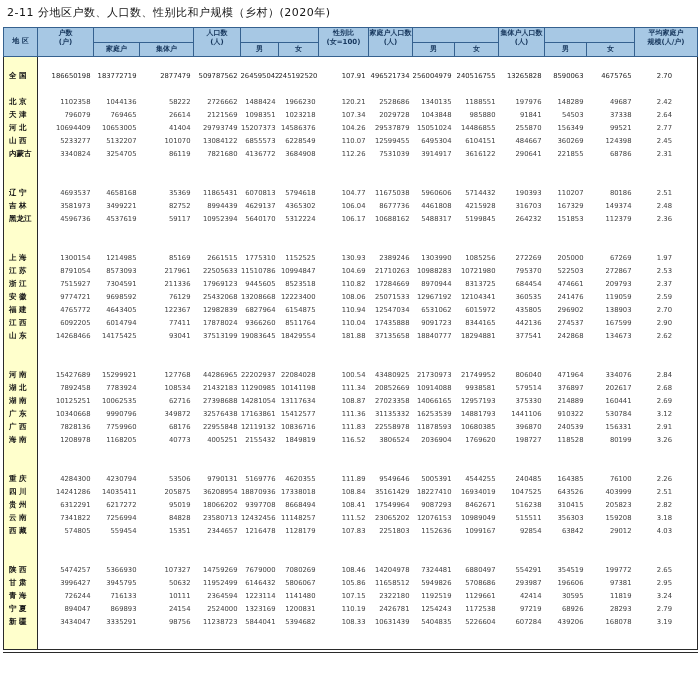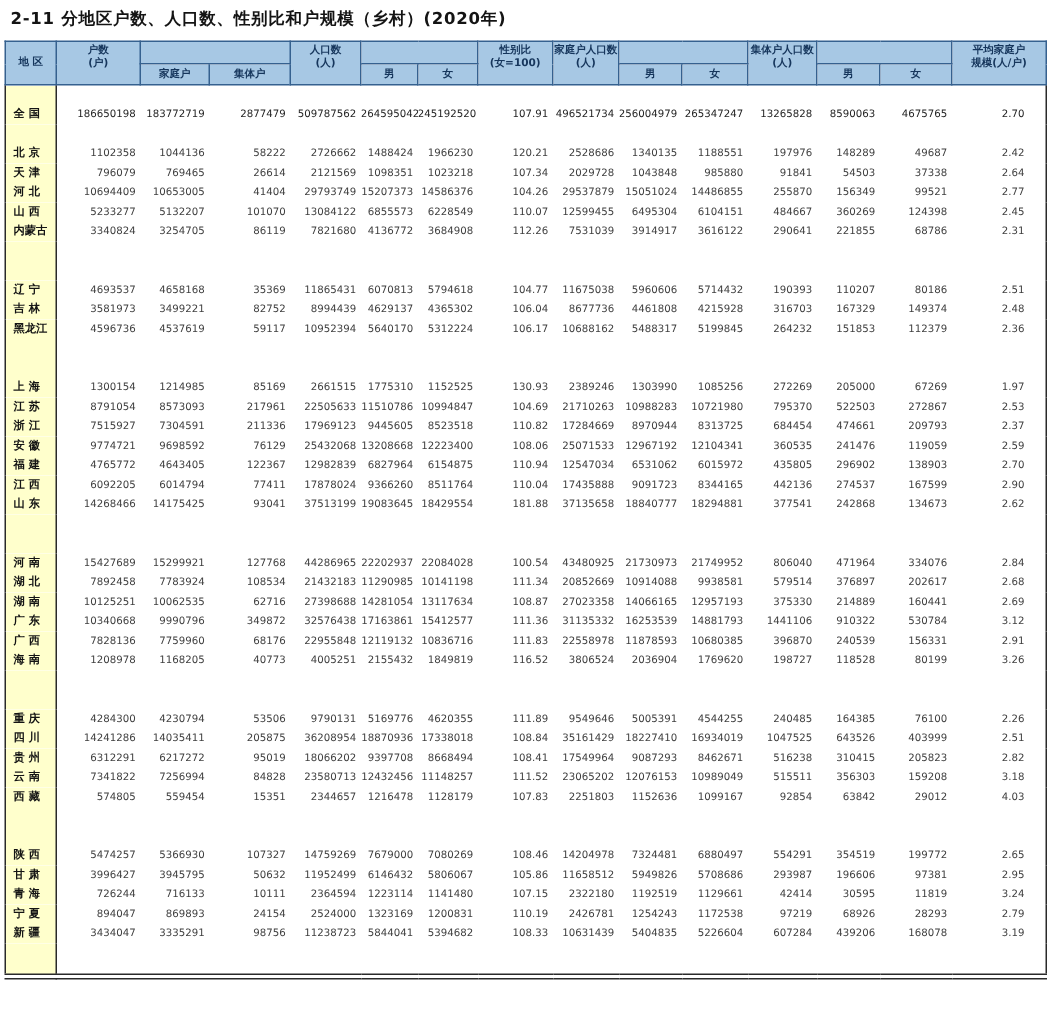--- a/index.html
+++ b/index.html
@@ -5,32 +5,32 @@
   :root{
     --hbg:#a7c8e4;      
     --ybg:#ffffcc;      
     --line:#2a2a2a;     
     --hline:#35618f;    
   }
   *{box-sizing:border-box;}
   html,body{margin:0;padding:0;}
   body{width:700px;height:674px;background:#ffffff;font-family:"DejaVu Sans",sans-serif;}
   .page{position:relative;width:700px;height:674px;overflow:hidden;}
-  .title{padding:5px 0 0 7px;font-size:11px;font-weight:bold;color:#141414;letter-spacing:.5px;white-space:nowrap;}
+  .title{padding:5px 0 0 7px;font-size:11px;font-weight:normal;color:#141414;letter-spacing:.5px;white-space:nowrap;}
   table.stats{border-collapse:collapse;table-layout:fixed;width:694px;margin:7px 0 0 3px;
     border-left:1px solid var(--line);border-right:1px solid var(--line);
     border-top:1px solid var(--line);border-bottom:4px double var(--line);}
   thead tr.h1{height:15px;} thead tr.h2{height:14px;}
   th{background:var(--hbg);border:1px solid var(--hline);font-size:7px;font-weight:bold;
      color:#16365c;padding:1px 0 0 0;line-height:1.3;text-align:center;overflow:hidden;white-space:nowrap;}
   th.top{vertical-align:top;}
   th.mid{vertical-align:middle;padding-top:0;}
   tbody td{overflow:hidden;white-space:nowrap;}
   td.num{font-size:6.8px;color:#3f3f3f;text-align:right;padding:0 3px 0 0;}
-  td.avg{padding-right:14px;}
+  td.avg{padding-right:25px;}
   td.rc{background:var(--ybg);border-right:1px solid var(--line);}
   td.region{font-size:7.5px;font-weight:bold;color:#141414;padding-left:5px;}
   tr.row{height:13px;}
   tr.bold td.region{font-weight:bold;margin-top:45px;}
   tr.bold td.num{color:#242424;}
   tr.gap-sm{height:13px;} tr.gap-lg{height:26px;} tr.pad-bottom{height:22px;}
 </style>
 </head>
 <body>
 
@@ -107,21 +107,21 @@
           <td class="rc region">全 国</td>
           <td class="num">186650198</td>
           <td class="num">183772719</td>
           <td class="num">2877479</td>
           <td class="num">509787562</td>
           <td class="num">264595042</td>
           <td class="num">245192520</td>
           <td class="num">107.91</td>
           <td class="num">496521734</td>
           <td class="num">256004979</td>
-          <td class="num">265347247</td>
+          <td class="num">240516755</td>
           <td class="num">13265828</td>
           <td class="num">8590063</td>
           <td class="num">4675765</td>
           <td class="num avg">2.70</td>
         </tr>
         <tr class="gap-sm">
           <td class="rc"></td>
           <td colspan="14"></td>
         </tr>
         <tr class="row">

